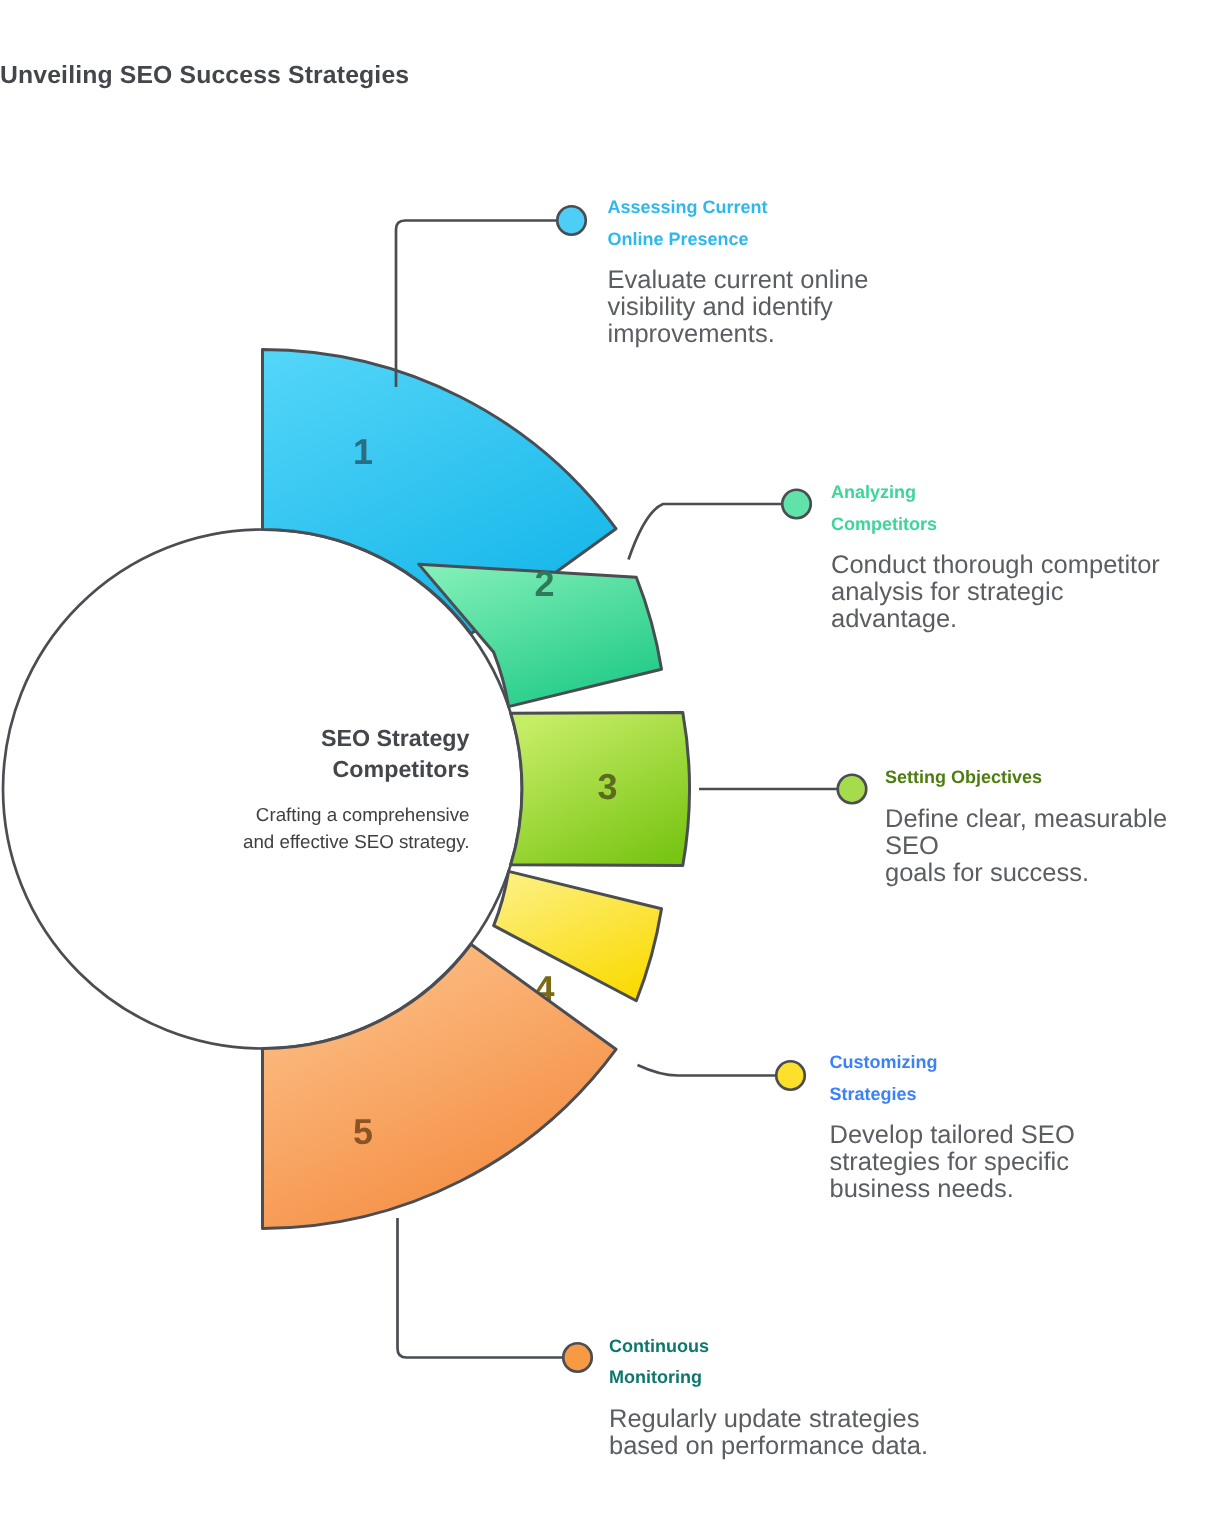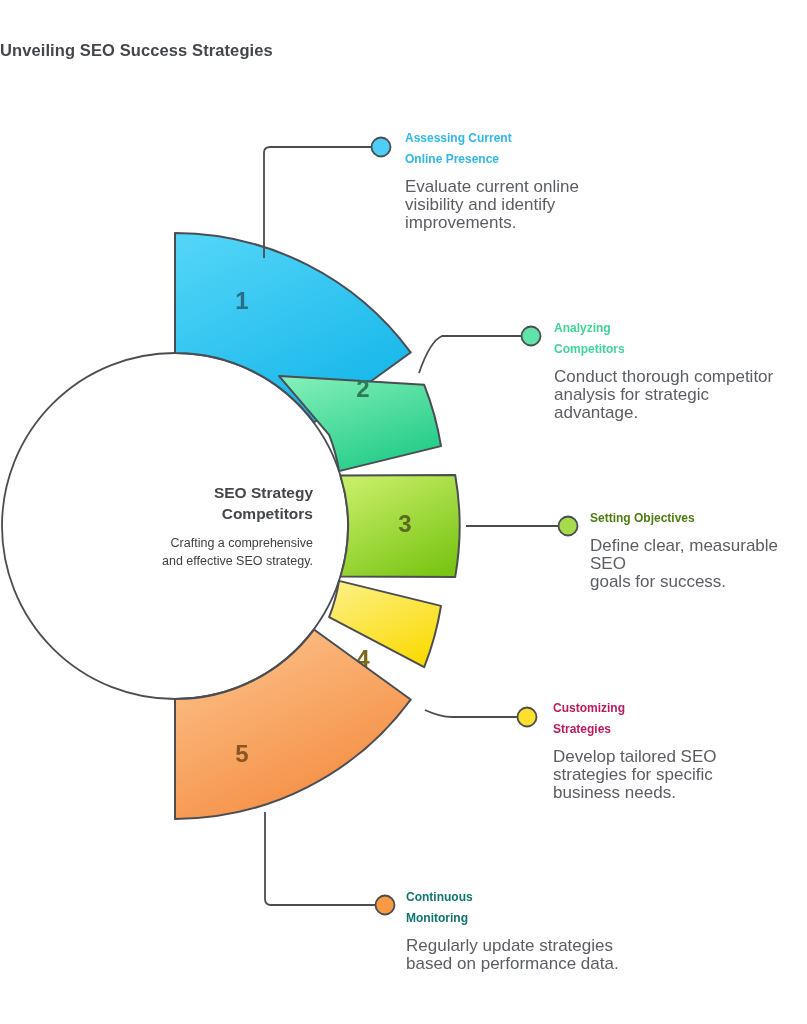--- a/index.html
+++ b/index.html
@@ -191,21 +191,21 @@
   <div class="step-title" style="color:#4d7c0f;">
     <div>Setting Objectives</div>
   </div>
   <div class="step-desc">
     <div>Define clear, measurable SEO</div>
     <div>goals for success.</div>
   </div>
 </div>
 
 <div class="step-label" style="left:553px; top:698px; width:200px;">
-  <div class="step-title" style="color:#be185d;">
+  <div class="step-title" style="color:#3b82f6;">
     <div>Customizing</div>
     <div>Strategies</div>
   </div>
   <div class="step-desc">
     <div>Develop tailored SEO</div>
     <div>strategies for specific</div>
     <div>business needs.</div>
   </div>
 </div>
 

